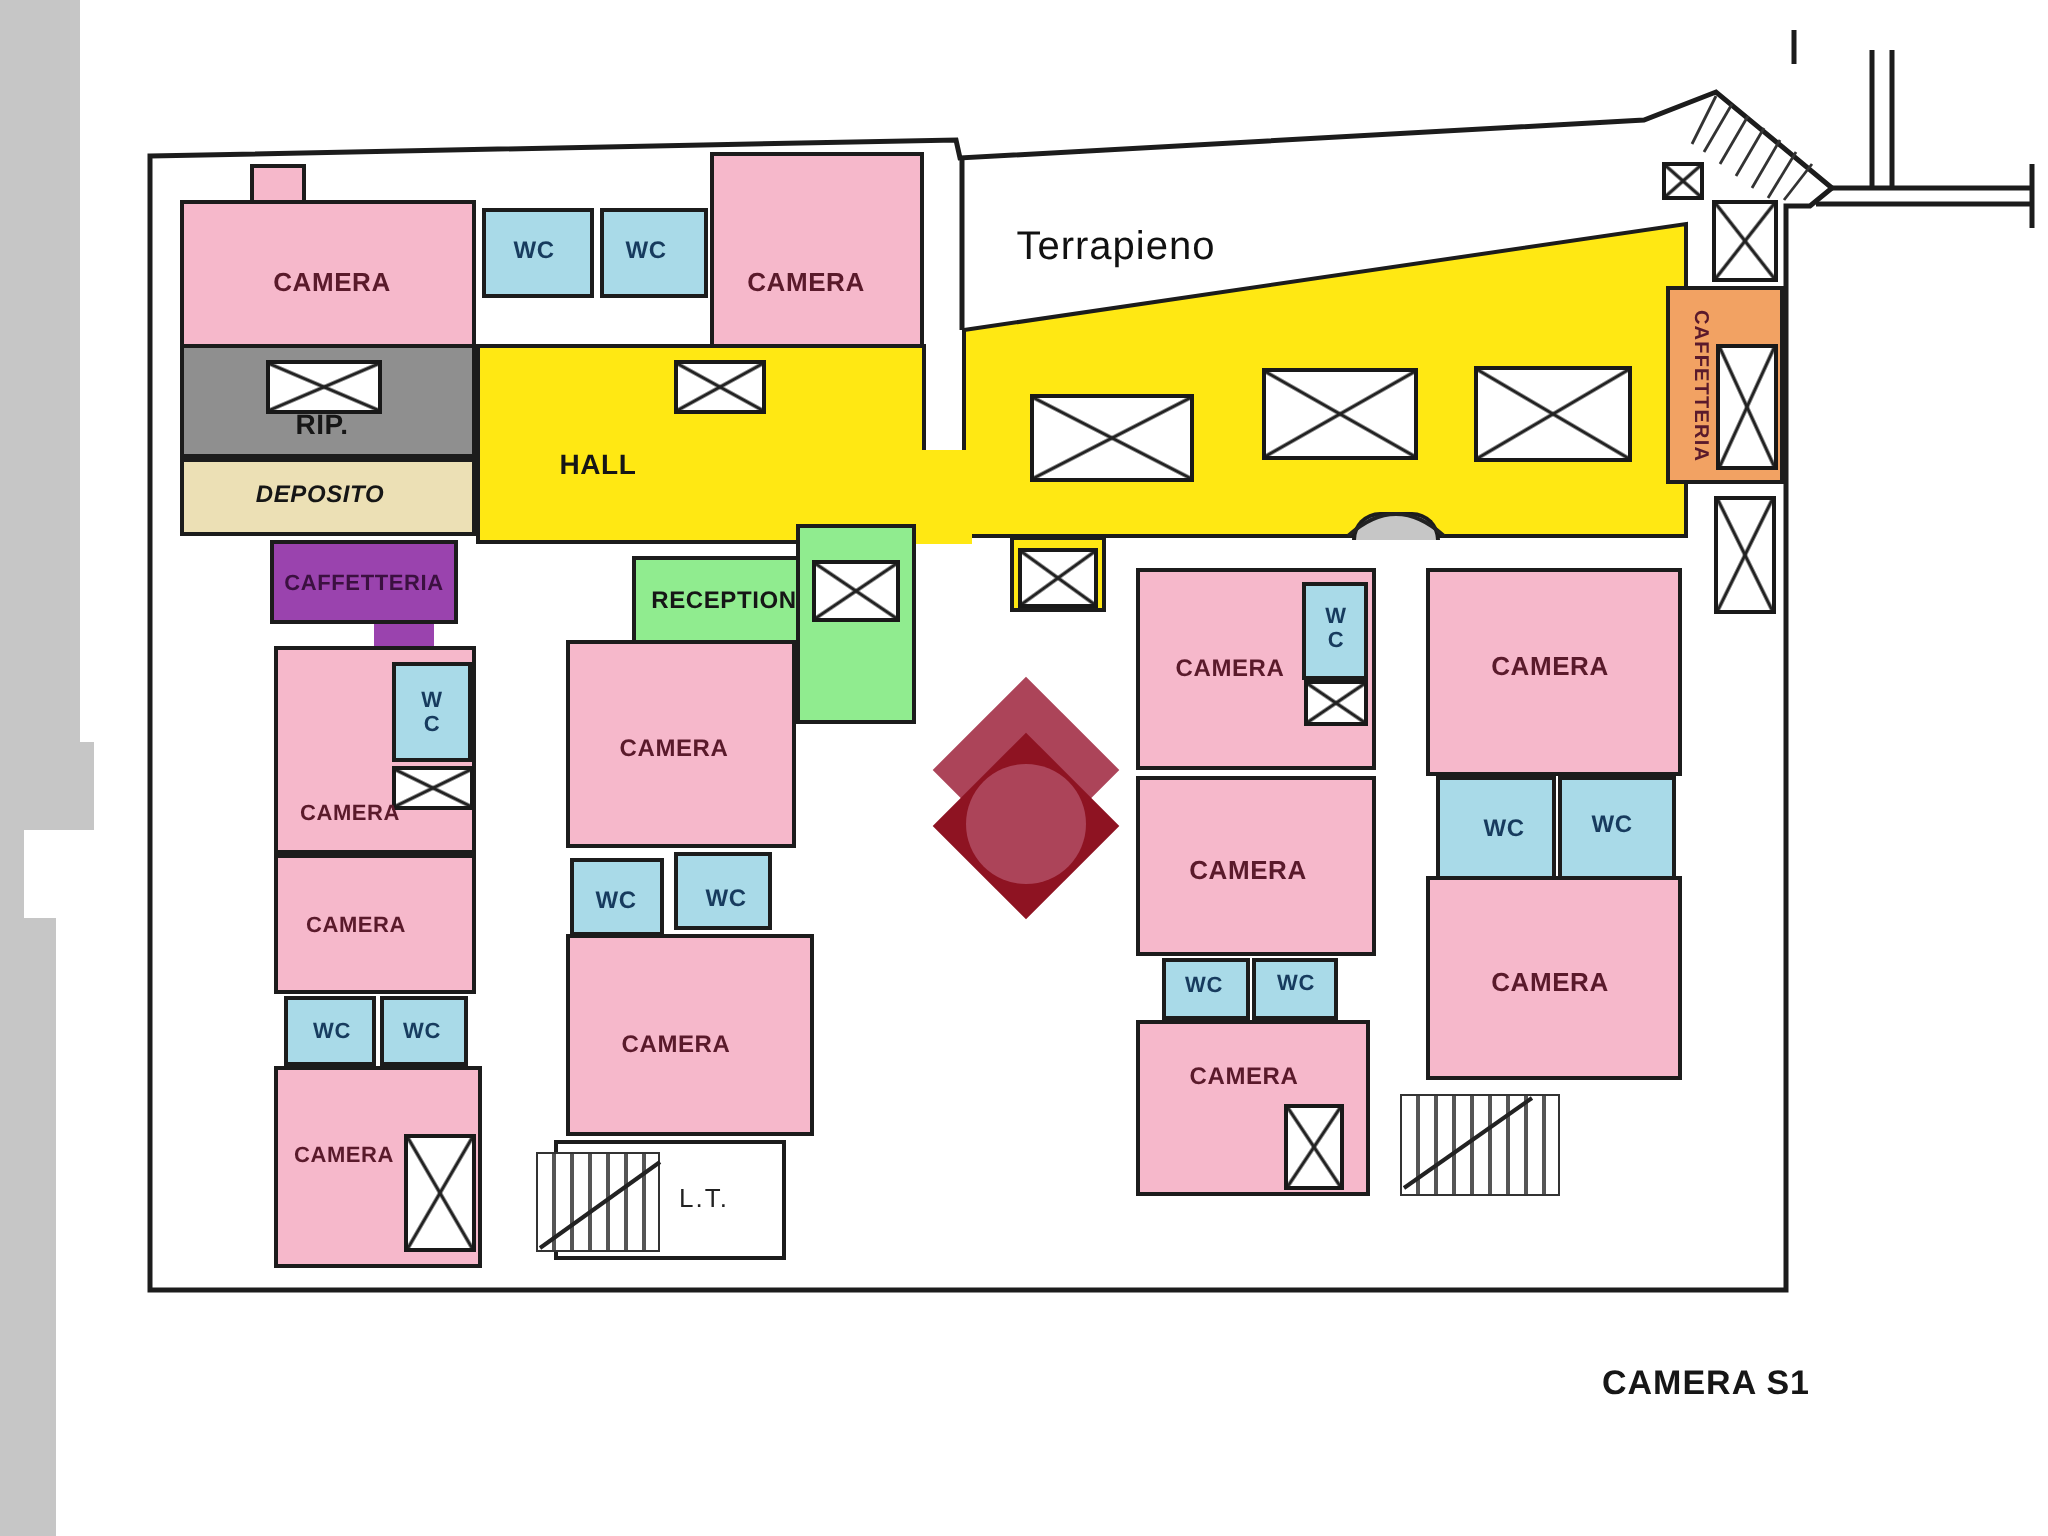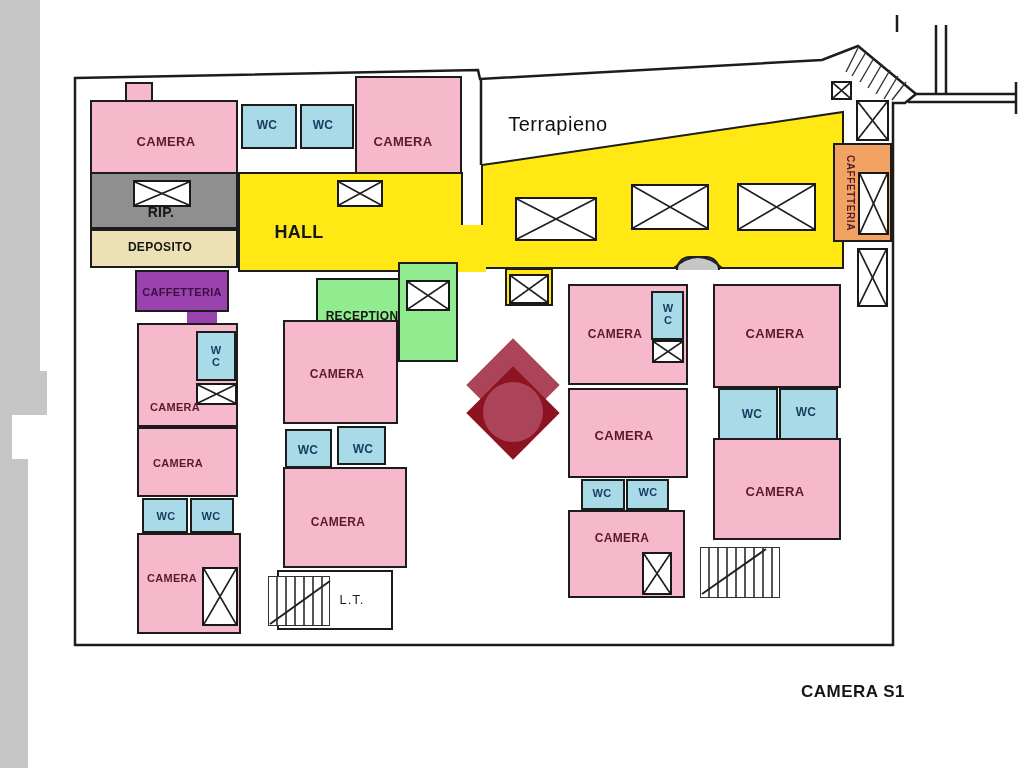--- a/index.html
+++ b/index.html
@@ -28,21 +28,21 @@
   .hx{position:absolute;box-sizing:border-box;background-color:#fff;border:2px solid #191919;z-index:3;
       background-image:
         linear-gradient(to top right, transparent calc(50% - 1.3px), #222 calc(50% - .4px), #222 calc(50% + .4px), transparent calc(50% + 1.3px)),
         linear-gradient(to bottom right, transparent calc(50% - 1.3px), #222 calc(50% - .4px), #222 calc(50% + .4px), transparent calc(50% + 1.3px));}
   .stairs{position:absolute;box-sizing:border-box;z-index:3;border:1.5px solid #333;background:
       repeating-linear-gradient(90deg,#ffffff 0 7px,#555 7px 9px);}
   .lbl{position:absolute;z-index:6;font-weight:bold;font-size:13px;color:var(--camera-text);
        transform:translate(-50%,-50%);white-space:nowrap;letter-spacing:.3px;}
   .lbl.wc{color:var(--wc-text);font-size:12px;}
   .lbl.blk{color:#161616;}
-  .lbl.big{font-size:18px;}
+  .lbl.big{font-size:14px;}
   .lbl.terr{font-size:20px;font-weight:normal;letter-spacing:.5px;color:#111;}
   .lbl.vert{transform:translate(-50%,-50%) rotate(90deg);font-size:10px;letter-spacing:.6px;}
   .lbl.stacked{width:13px;word-break:break-all;line-height:1.05;text-align:center;font-size:11px;white-space:normal;}
   .lbl.lt{font-weight:normal;color:#222;font-size:13px;letter-spacing:1px;}
   svg.layer{position:absolute;left:0;top:0;z-index:5;pointer-events:none;}
   svg.bglayer{position:absolute;left:0;top:0;z-index:0;pointer-events:none;}
   .wm{position:absolute;z-index:2;}
 </style>
 </head>
 <body>
@@ -150,23 +150,23 @@
     </g>
   </svg>
 
   <div class="lbl" style="left:166px;top:141px;">CAMERA</div>
   <div class="lbl wc" style="left:267px;top:125px;">WC</div>
   <div class="lbl wc" style="left:323px;top:125px;">WC</div>
   <div class="lbl" style="left:403px;top:141px;">CAMERA</div>
   <div class="lbl terr" style="left:558px;top:124px;">Terrapieno</div>
   <div class="lbl blk" style="left:161px;top:212px;font-size:14px;">RIP.</div>
   <div class="lbl blk big" style="left:299px;top:232px;">HALL</div>
-  <div class="lbl blk" style="left:160px;top:247px;font-size:12px;">DEPOSITO</div>
+  <div class="lbl blk" style="left:160px;top:247px;font-size:12px;font-style:italic;">DEPOSITO</div>
   <div class="lbl" style="left:182px;top:292px;font-size:11px;color:#3B1040;">CAFFETTERIA</div>
-  <div class="lbl blk" style="left:362px;top:316px;font-size:12px;text-align:right;">RECEPTION</div>
+  <div class="lbl blk" style="left:362px;top:300px;font-size:12px;text-align:right;">RECEPTION</div>
   <div class="lbl vert" style="left:850px;top:193px;">CAFFETTERIA</div>
 
   <div class="lbl wc stacked" style="left:216px;top:357px;">WC</div>
   <div class="lbl" style="left:175px;top:407px;font-size:11px;">CAMERA</div>
   <div class="lbl" style="left:178px;top:463px;font-size:11px;">CAMERA</div>
   <div class="lbl wc" style="left:166px;top:516px;font-size:11px;">WC</div>
   <div class="lbl wc" style="left:211px;top:516px;font-size:11px;">WC</div>
   <div class="lbl" style="left:172px;top:578px;font-size:11px;">CAMERA</div>
   <div class="lbl lt" style="left:352px;top:599px;">L.T.</div>
 

